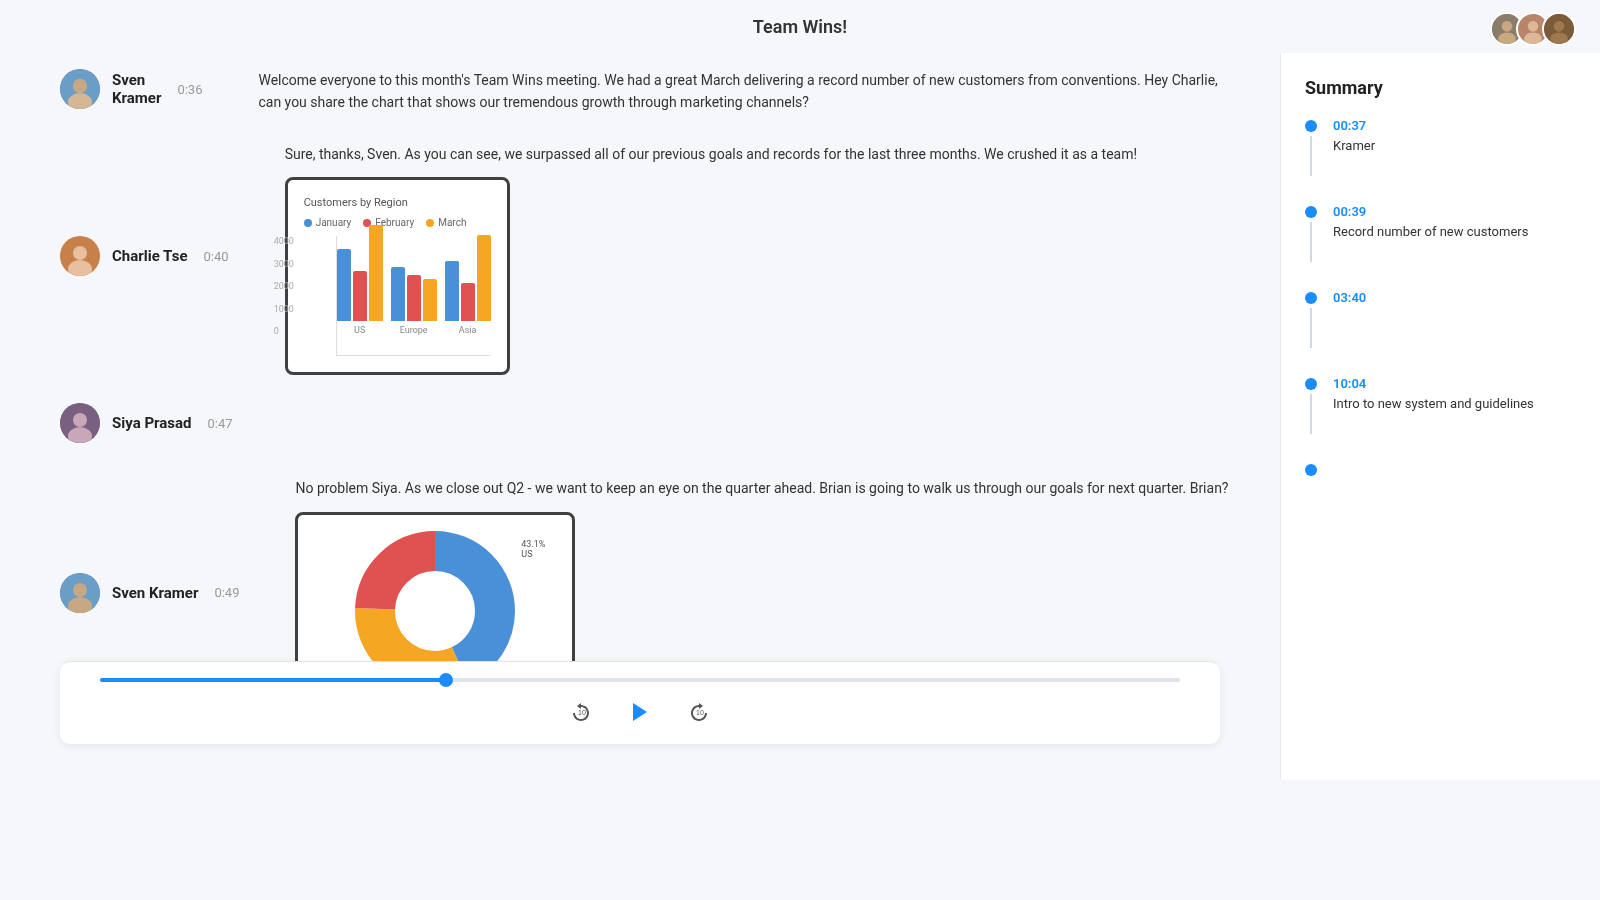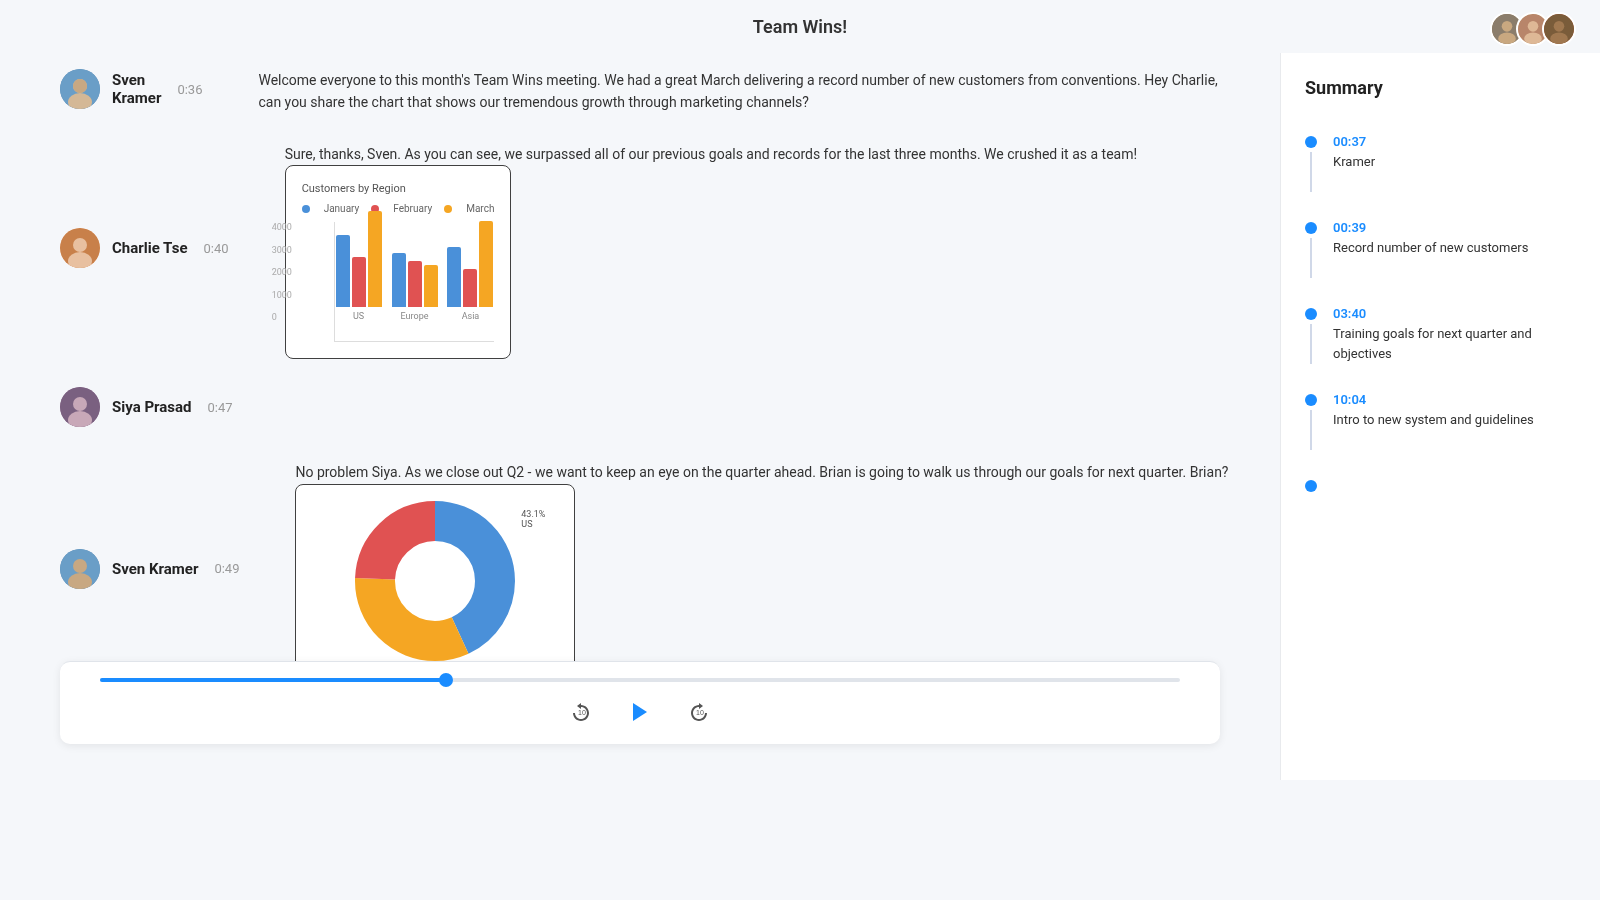--- a/index.html
+++ b/index.html
@@ -126,22 +126,23 @@
       margin-left: 52px;
     }
 
     .message-text {
       font-size: 14px;
       line-height: 1.6;
       color: #333;
     }
 
     .chart-container {
+      margin-top: 12px;
       background: #fff;
-      border: 1px solid #404040;
+      border: 3px solid #404040;
       border-radius: 8px;
       padding: 16px;
       display: inline-block;
       max-width: 300px;
     }
 
     .chart-title {
       font-size: 11px;
       color: #555;
       margin-bottom: 8px;
@@ -149,21 +150,21 @@
 
     .chart-legend {
       display: flex;
       gap: 12px;
       margin-bottom: 8px;
     }
 
     .legend-item {
       display: flex;
       align-items: center;
-      gap: 14px;
+      gap: 4px;
       font-size: 10px;
       color: #666;
     }
 
     .legend-dot {
       width: 8px;
       height: 8px;
       border-radius: 50%;
     }
 
@@ -240,21 +241,21 @@
       background: #fff;
       border-left: 1px solid #e8eaed;
       padding: 24px 24px;
       overflow-y: auto;
     }
 
     .summary-title {
       font-size: 18px;
       font-weight: 700;
       color: #222;
-      margin-bottom: 36px;
+      margin-bottom: 20px;
     }
 
     .summary-list {
       display: flex;
       flex-direction: column;
       position: relative;
     }
 
     .summary-item {
       display: flex;
@@ -612,21 +613,20 @@
           </div>
         </div>
 
         <div class="summary-item">
           <div class="summary-item-line">
             <div class="summary-dot"></div>
             <div class="summary-connector"></div>
           </div>
           <div class="summary-item-content">
             <div class="summary-time">03:40</div>
-            <div class="summary-desc">Training goals for next quarter and objectives</div>
           </div>
         </div>
 
         <div class="summary-item">
           <div class="summary-item-line">
             <div class="summary-dot"></div>
             <div class="summary-connector"></div>
           </div>
           <div class="summary-item-content">
             <div class="summary-time">10:04</div>

